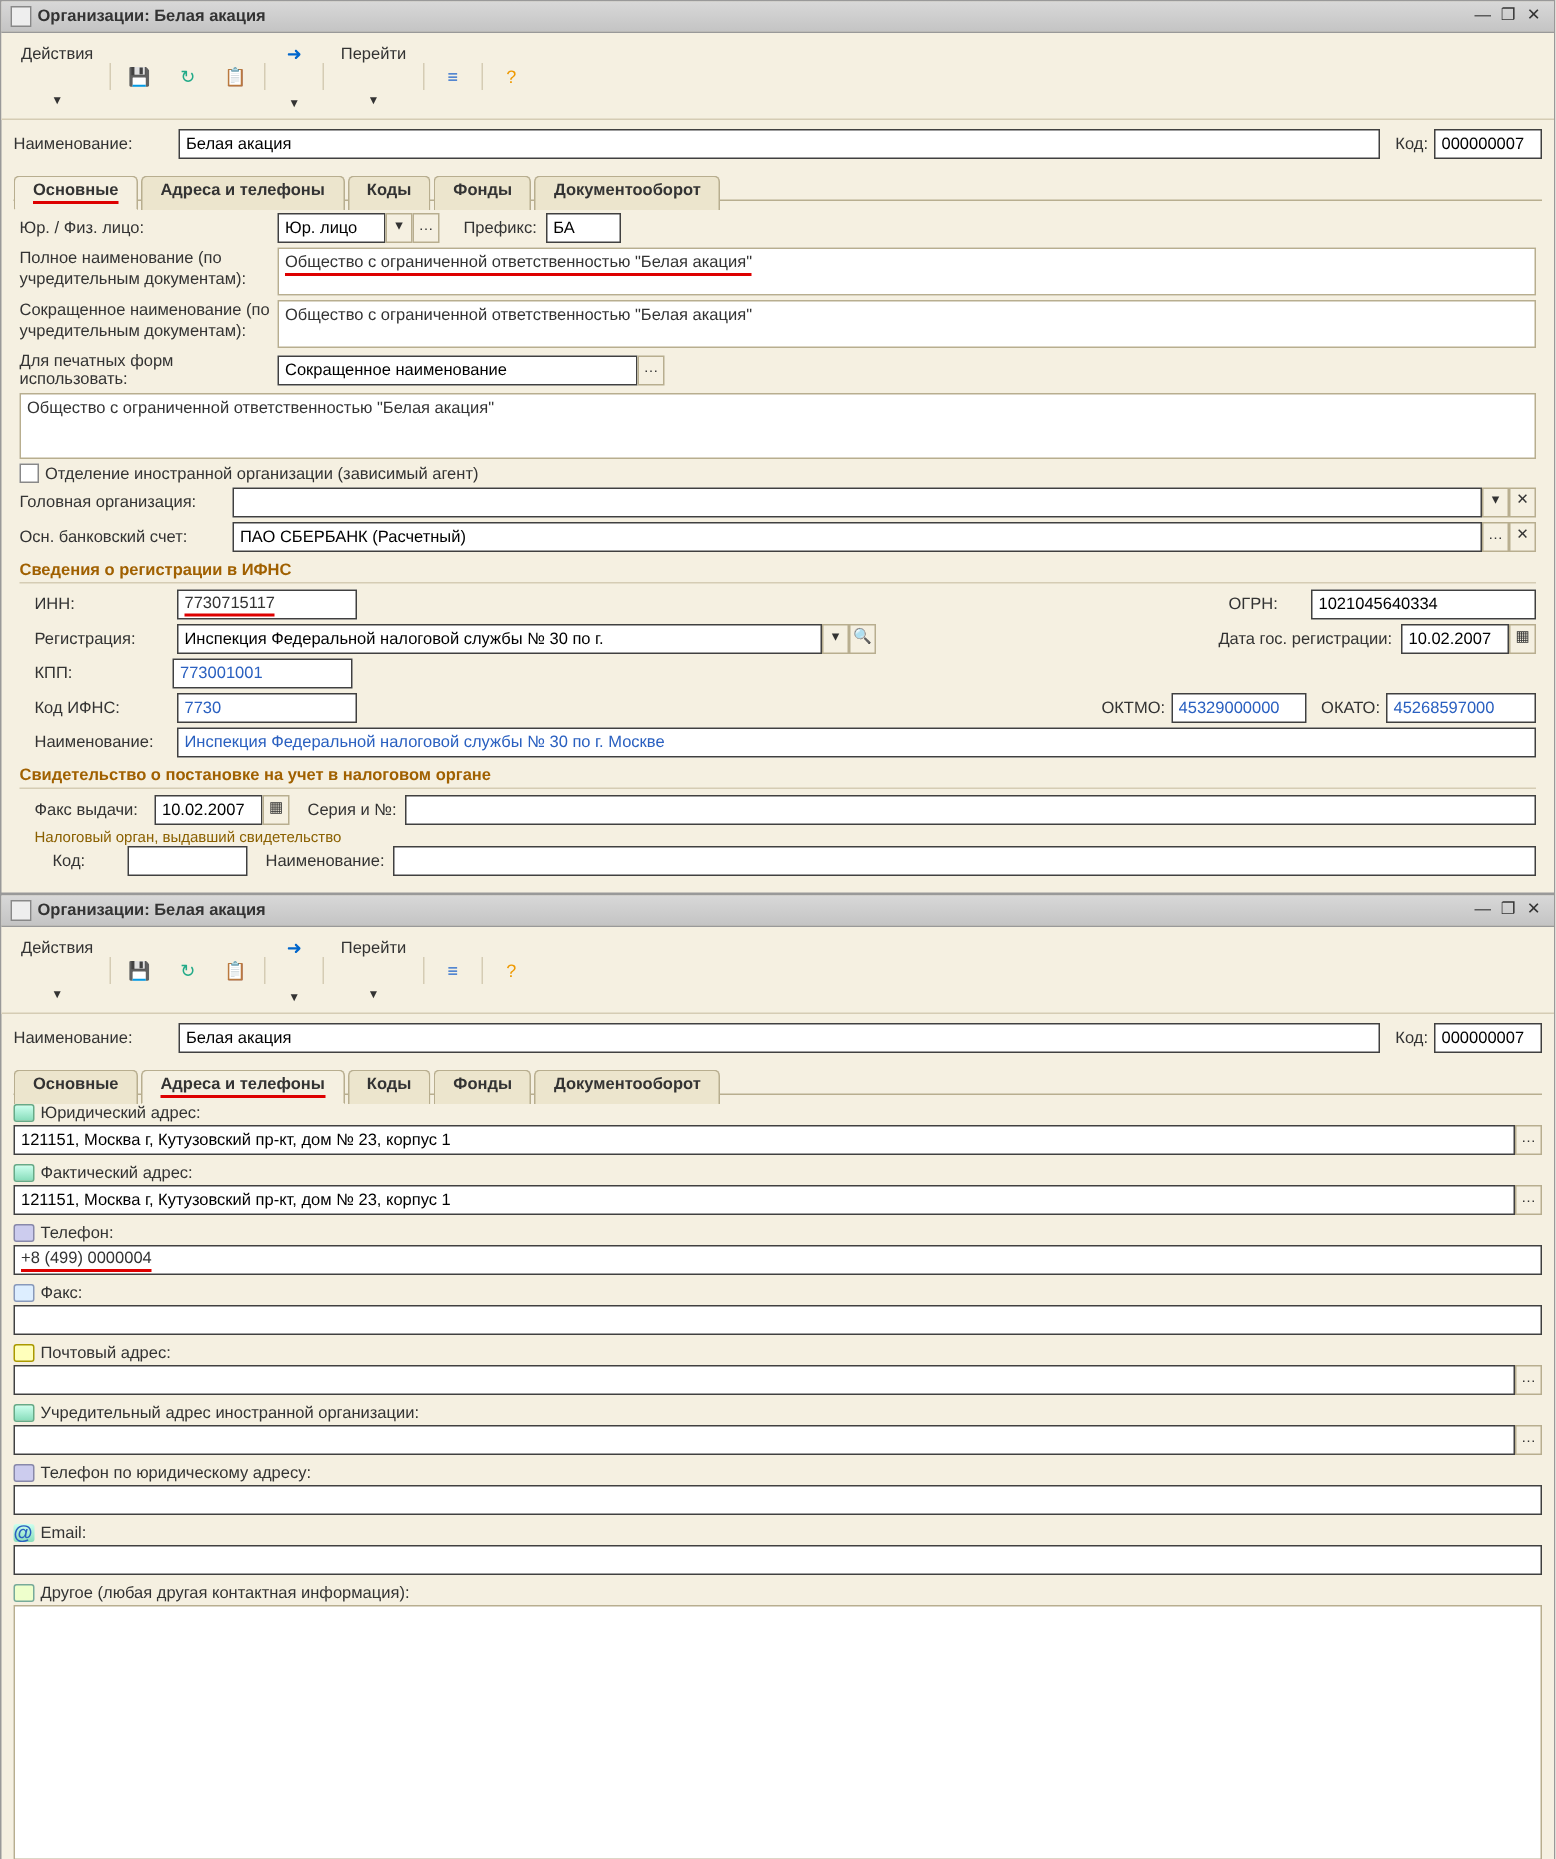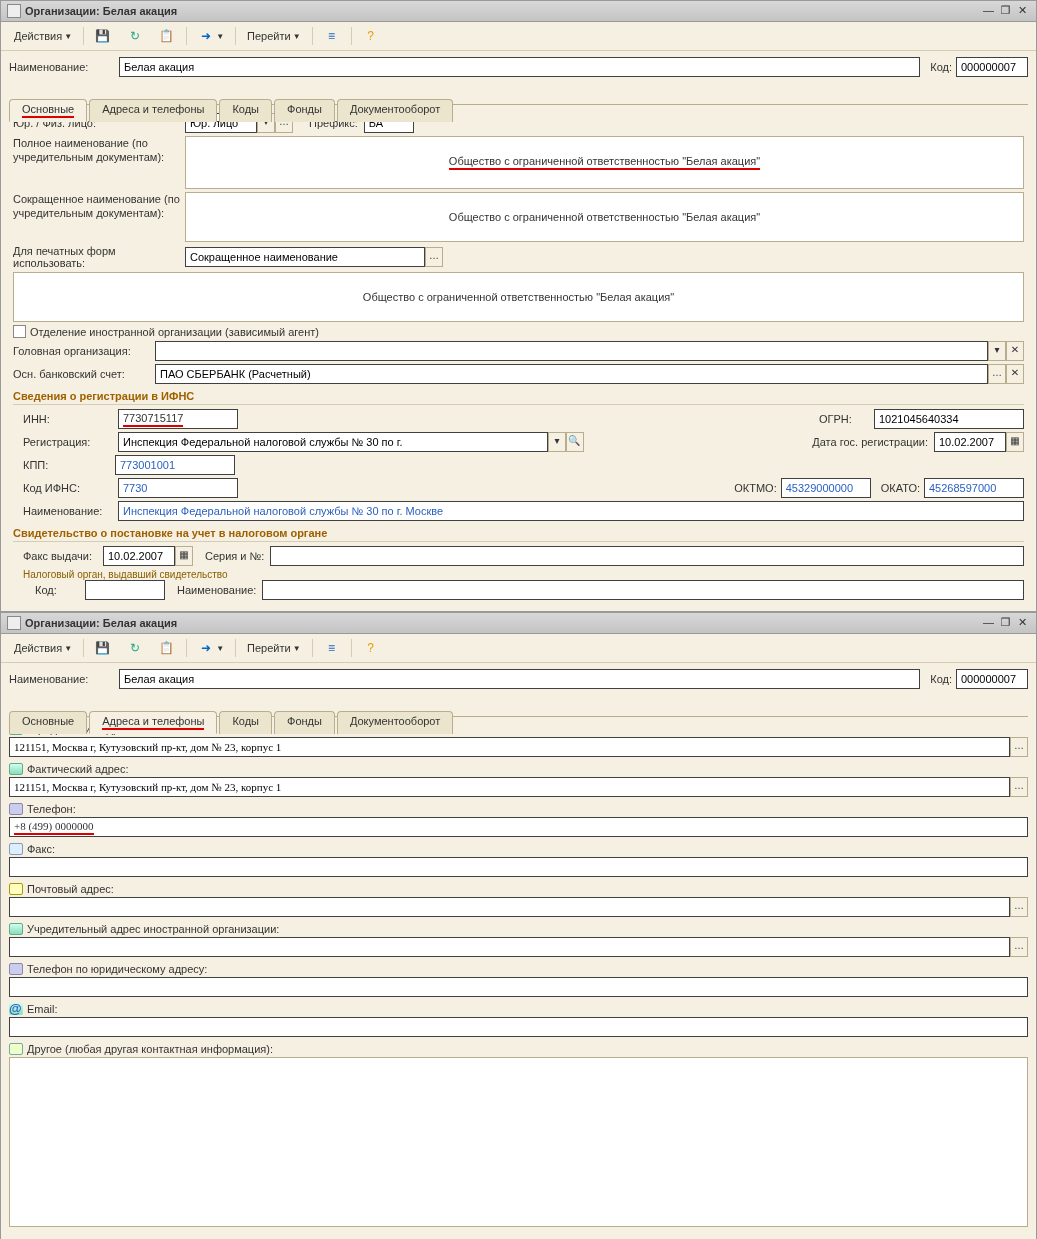--- a/index.html
+++ b/index.html
@@ -3,53 +3,53 @@
 <meta charset="utf-8">
 <style>
   * { box-sizing: border-box; }
   body { margin: 0; font-family: Arial, sans-serif; font-size: 11px; background: #fff; color: #333; }
   .window { border: 1px solid #999; background: #f5f0e1; position: relative; }
   .titlebar { background: linear-gradient(#d8d8d8,#c4c4c4); padding: 3px 6px; display: flex; align-items: center; border-bottom: 1px solid #999; }
   .titlebar .doc-icon { width: 14px; height: 14px; margin-right: 4px; background: #eee; border: 1px solid #888; }
   .titlebar .title { font-weight: bold; flex: 1; color: #333; }
   .titlebar .winbtn { width: 15px; height: 13px; margin-left: 2px; font-size: 11px; text-align: center; line-height: 11px; color: #333; cursor: pointer; }
   .toolbar { background: #f5f0e1; padding: 3px 6px; border-bottom: 1px solid #d5ccb4; display: flex; align-items: center; gap: 2px; }
-  .tbtn { padding: 2px 6px; border: 1px solid transparent; cursor: pointer; display: inline-flex; align-items: center; gap: 2px; border-radius: 3px; }
+  .tbtn { padding: 2px 6px; border: 1px solid transparent; cursor: pointer; display: inline-flex; align-items: center; gap: 20px; border-radius: 3px; flex-direction: column; }
   .tbtn .arrow-down { font-size: 8px; }
   .sep { width: 1px; height: 18px; background: #d5ccb4; margin: 0 2px; }
   .ico { width: 16px; height: 16px; display: inline-flex; align-items: center; justify-content: center; font-size: 12px; }
   .body { padding: 6px 8px; }
   .row { display: flex; align-items: center; margin-bottom: 4px; }
   .lbl { color: #333; }
   .inp { border: 1px solid #404040; background: #fff; padding: 2px 4px; height: 20px; font: inherit; }
   .inp.full { flex: 1; }
   .tabs { display: flex; border-bottom: 1px solid #b8ae8f; margin: 4px 0 6px 0; }
-  .tab { padding: 3px 12px; border: 1px solid #b8ae8f; border-bottom: none; background: #ece5cd; margin-right: 2px; border-radius: 4px 4px 0 0; cursor: pointer; position: relative; top: 18px; }
+  .tab { padding: 3px 12px; border: 1px solid #b8ae8f; border-bottom: none; background: #ece5cd; margin-right: 2px; border-radius: 4px 4px 0 0; cursor: pointer; position: relative; top: 7px; font-weight: bold; }
   .tab.active { background: #f5f0e1; border-bottom: 1px solid #f5f0e1; }
   .tab.active .tlabel { border-bottom: 2px solid #d00; display: inline-block; padding-bottom: 1px; }
   .form-area { padding: 2px 4px; }
   .fr { display: flex; align-items: center; margin-bottom: 3px; }
   .fr .flbl { width: 142px; color: #333; }
   .fr .flbl.wide { width: 172px; }
   .inpgrp { display: flex; align-items: flex-start; gap: 0; }
   .btn-sm { width: 18px; height: 20px; border: 1px solid #b8ae8f; background: #f5f0e1; cursor: pointer; font-size: 10px; text-align: center; line-height: 16px; }
-  .multi { border: 1px solid #b8ae8f; background: #fff; padding: 18px 4px; min-height: 32px; font: inherit; flex: 1; text-align: center; }
+  .multi { border: 1px solid #b8ae8f; background: #fff; padding: 3px 4px; min-height: 32px; font: inherit; flex: 1; }
   .chk { width: 13px; height: 13px; border: 1px solid #888; background: #fff; margin-right: 4px; }
   .section-title { color: #a06000; font-weight: bold; border-bottom: 1px solid #d5ccb4; padding: 2px 0; margin: 4px 0; }
   .red-under { display: inline-block; border-bottom: 2px solid #d00; padding-bottom: 1px; }
   .addr-section .item { margin-bottom: 6px; }
   .addr-head { display: flex; align-items: center; gap: 4px; color: #333; margin-bottom: 2px; }
   .mini-icon { width: 14px; height: 12px; display: inline-block; border: 1px solid #6a8; background: linear-gradient(#cfe,#8db); border-radius: 2px; }
   .mini-icon.phone { border-color: #88a; background: #cce; }
   .mini-icon.fax { border-color: #89b; background: #def; }
   .mini-icon.mail { border-color: #a90; background: #ffb; }
   .mini-icon.at { border: none; color: #2a60c0; font-weight: bold; font-size: 13px; line-height: 12px; }
   .mini-icon.doc { border-color: #7a9; background: #efc; }
   .addr-input { display: flex; }
-  .addr-input .inp { flex: 1; font-family: Liberation Serif, serif; }
+  .addr-input .inp { flex: 1; }
   .textarea-big { border: 1px solid #b8ae8f; background: #fff; height: 170px; }
   .statusbar { border-top: 1px solid #d5ccb4; padding: 4px 10px; display: flex; justify-content: flex-end; gap: 0; }
   .status-btn { padding: 3px 10px; cursor: pointer; border-left: 1px solid #d5ccb4; }
   .status-btn.primary { font-weight: bold; }
   .subtle { color: #8a6000; font-size: 10px; }
 </style>
 </head>
 <body>
 
 <div class="window">
@@ -300,21 +300,21 @@
             <input class="inp full" value="121151, Москва г, Кутузовский пр-кт, дом № 23, корпус 1" style="">
             <span class="btn-sm">…</span>
           </div>
       </div>
       <div class="item">
         <div class="addr-head">
             <span class="mini-icon phone"></span>
             <span>Телефон:</span>
           </div>
         <div class="addr-input">
-            <div class="inp full"><span class="red-under">+8 (499) 0000000</span></div>
+            <div class="inp full"><span class="red-under">+8 (499) 0000004</span></div>
           </div>
       </div>
       <div class="item">
         <div class="addr-head">
             <span class="mini-icon fax"></span>
             <span>Факс:</span>
           </div>
         <div class="addr-input">
             <input class="inp full" value="" style="">
           </div>

